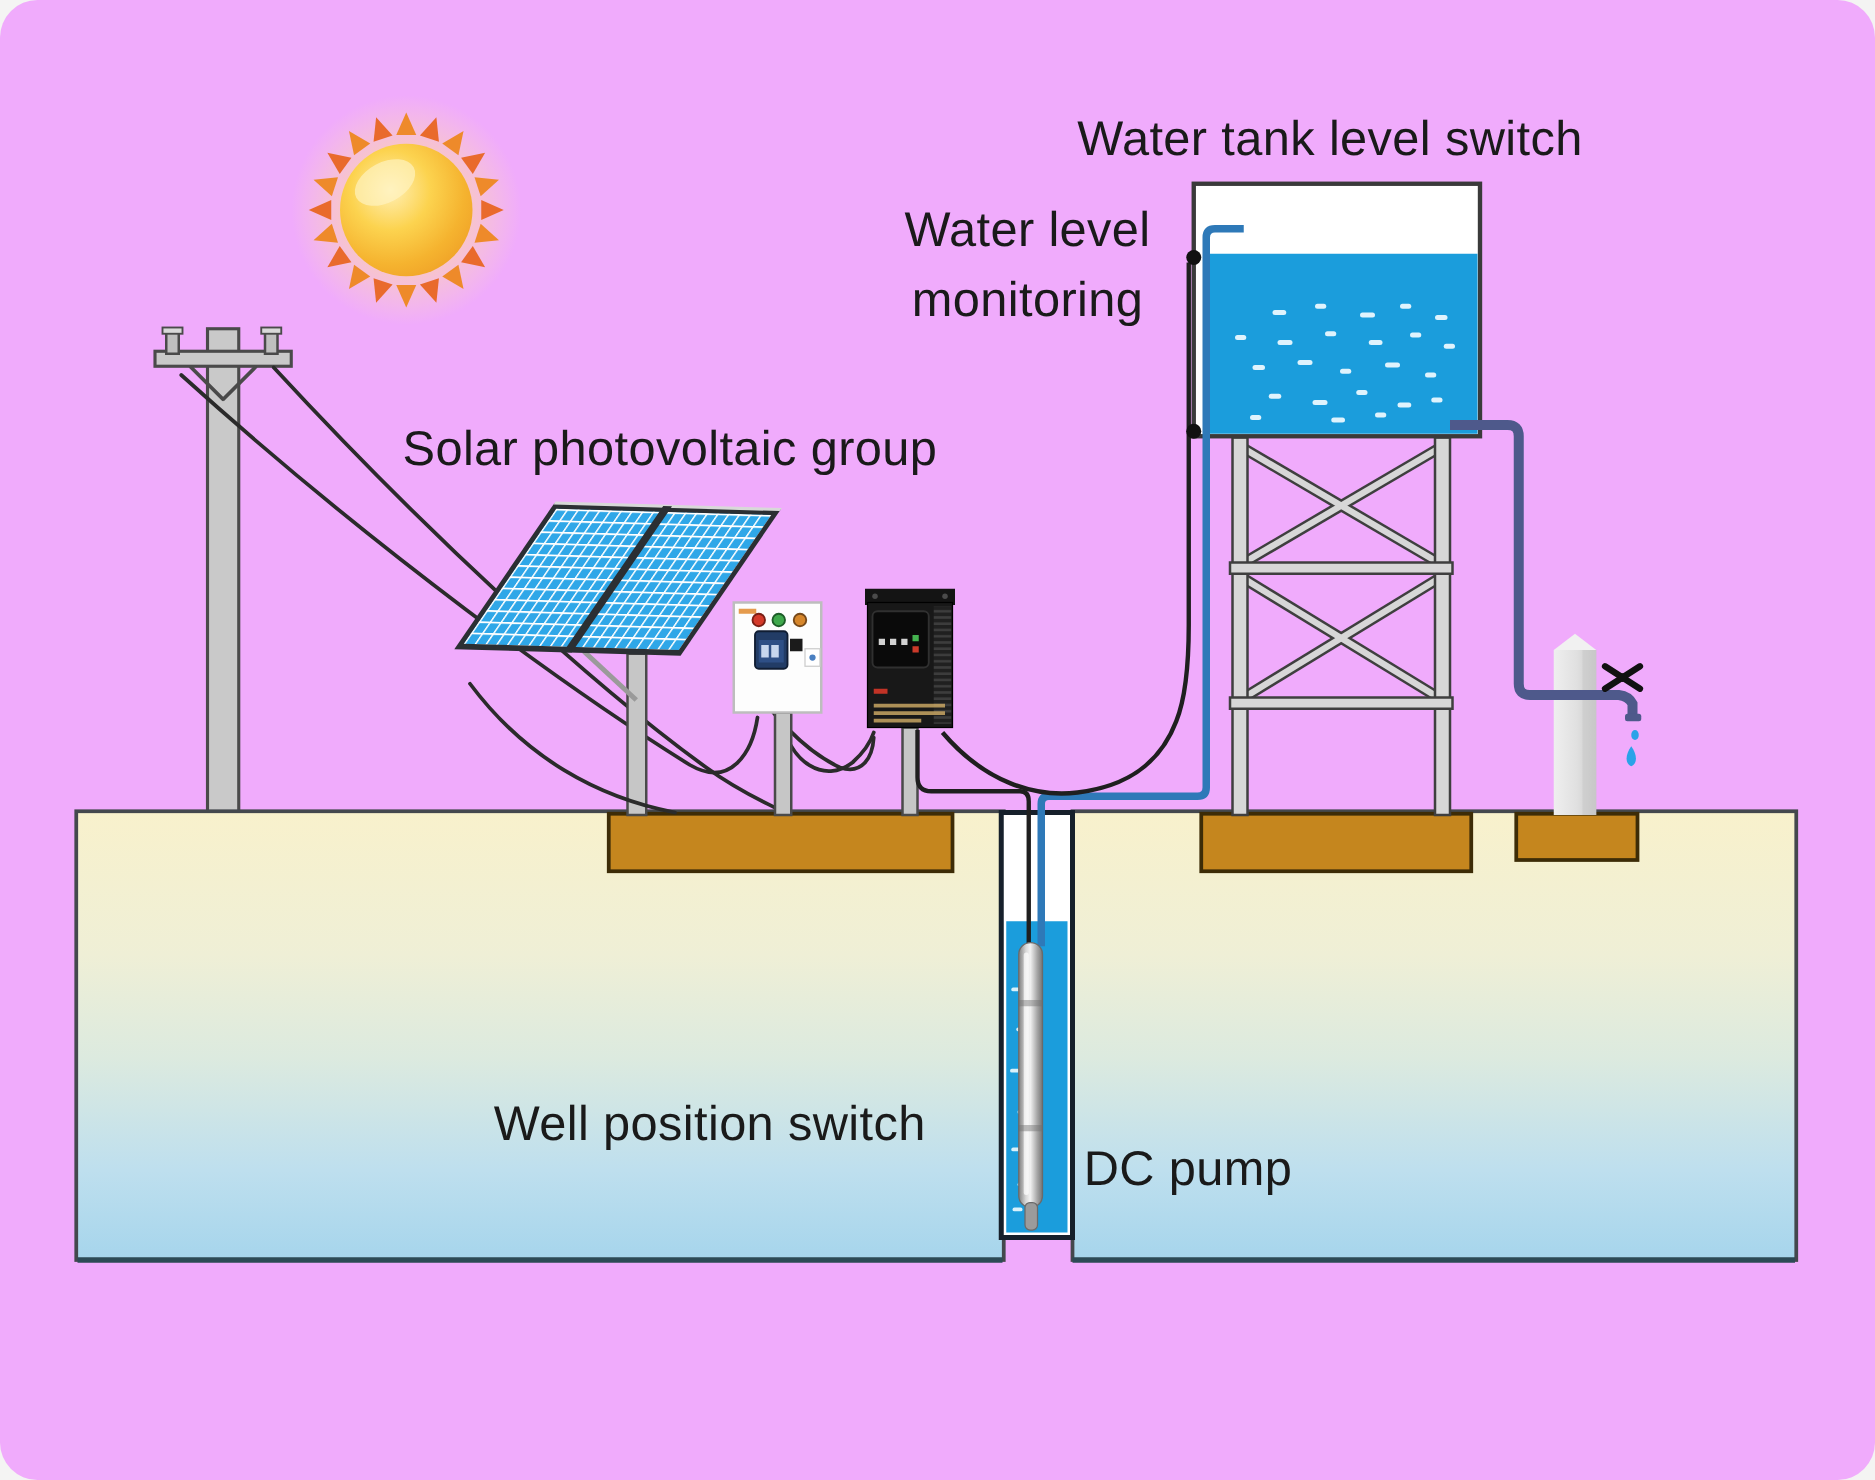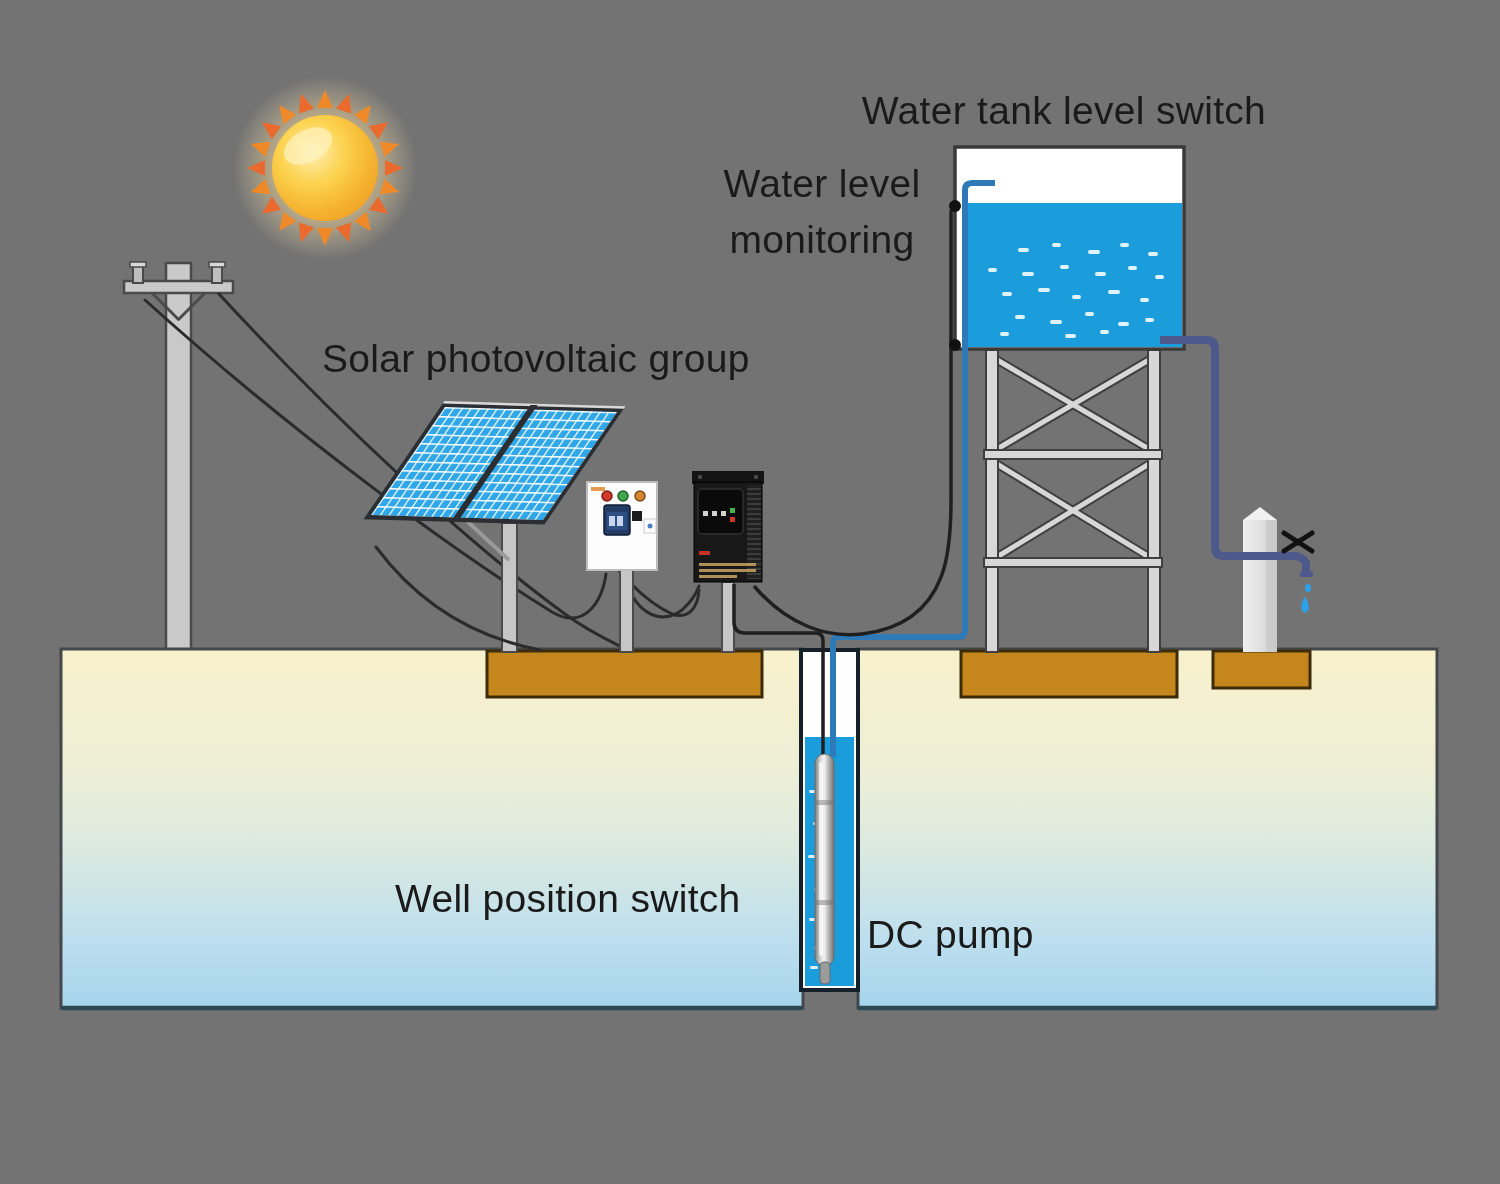--- a/index.html
+++ b/index.html
@@ -1,17 +1,17 @@
 <!DOCTYPE html>
 <html><head>
 <meta charset="utf-8">
 <style>
   html,body{margin:0;padding:0;background:#f4f4f3;}
-  .canvas{position:relative;width:1500px;height:1184px;background:#737373;overflow:hidden;
-          font-family:"Liberation Sans", sans-serif;}
+  .canvas{position:relative;width:1500px;height:1184px;background:#f0abfc;overflow:hidden;
+          font-family:"Liberation Sans", sans-serif;border-radius:30px;}
   svg{display:block}
   text.lbl{font-family:"Liberation Sans", sans-serif;font-size:39px;fill:#1a1a1a;letter-spacing:.3px;}
 </style>
 </head>
 <body>
 
 <div class="canvas">
 <svg width="1500" height="1184" viewBox="0 0 1500 1184">
   <defs>
     <linearGradient id="groundGrad" x1="0" y1="0" x2="0" y2="1">

